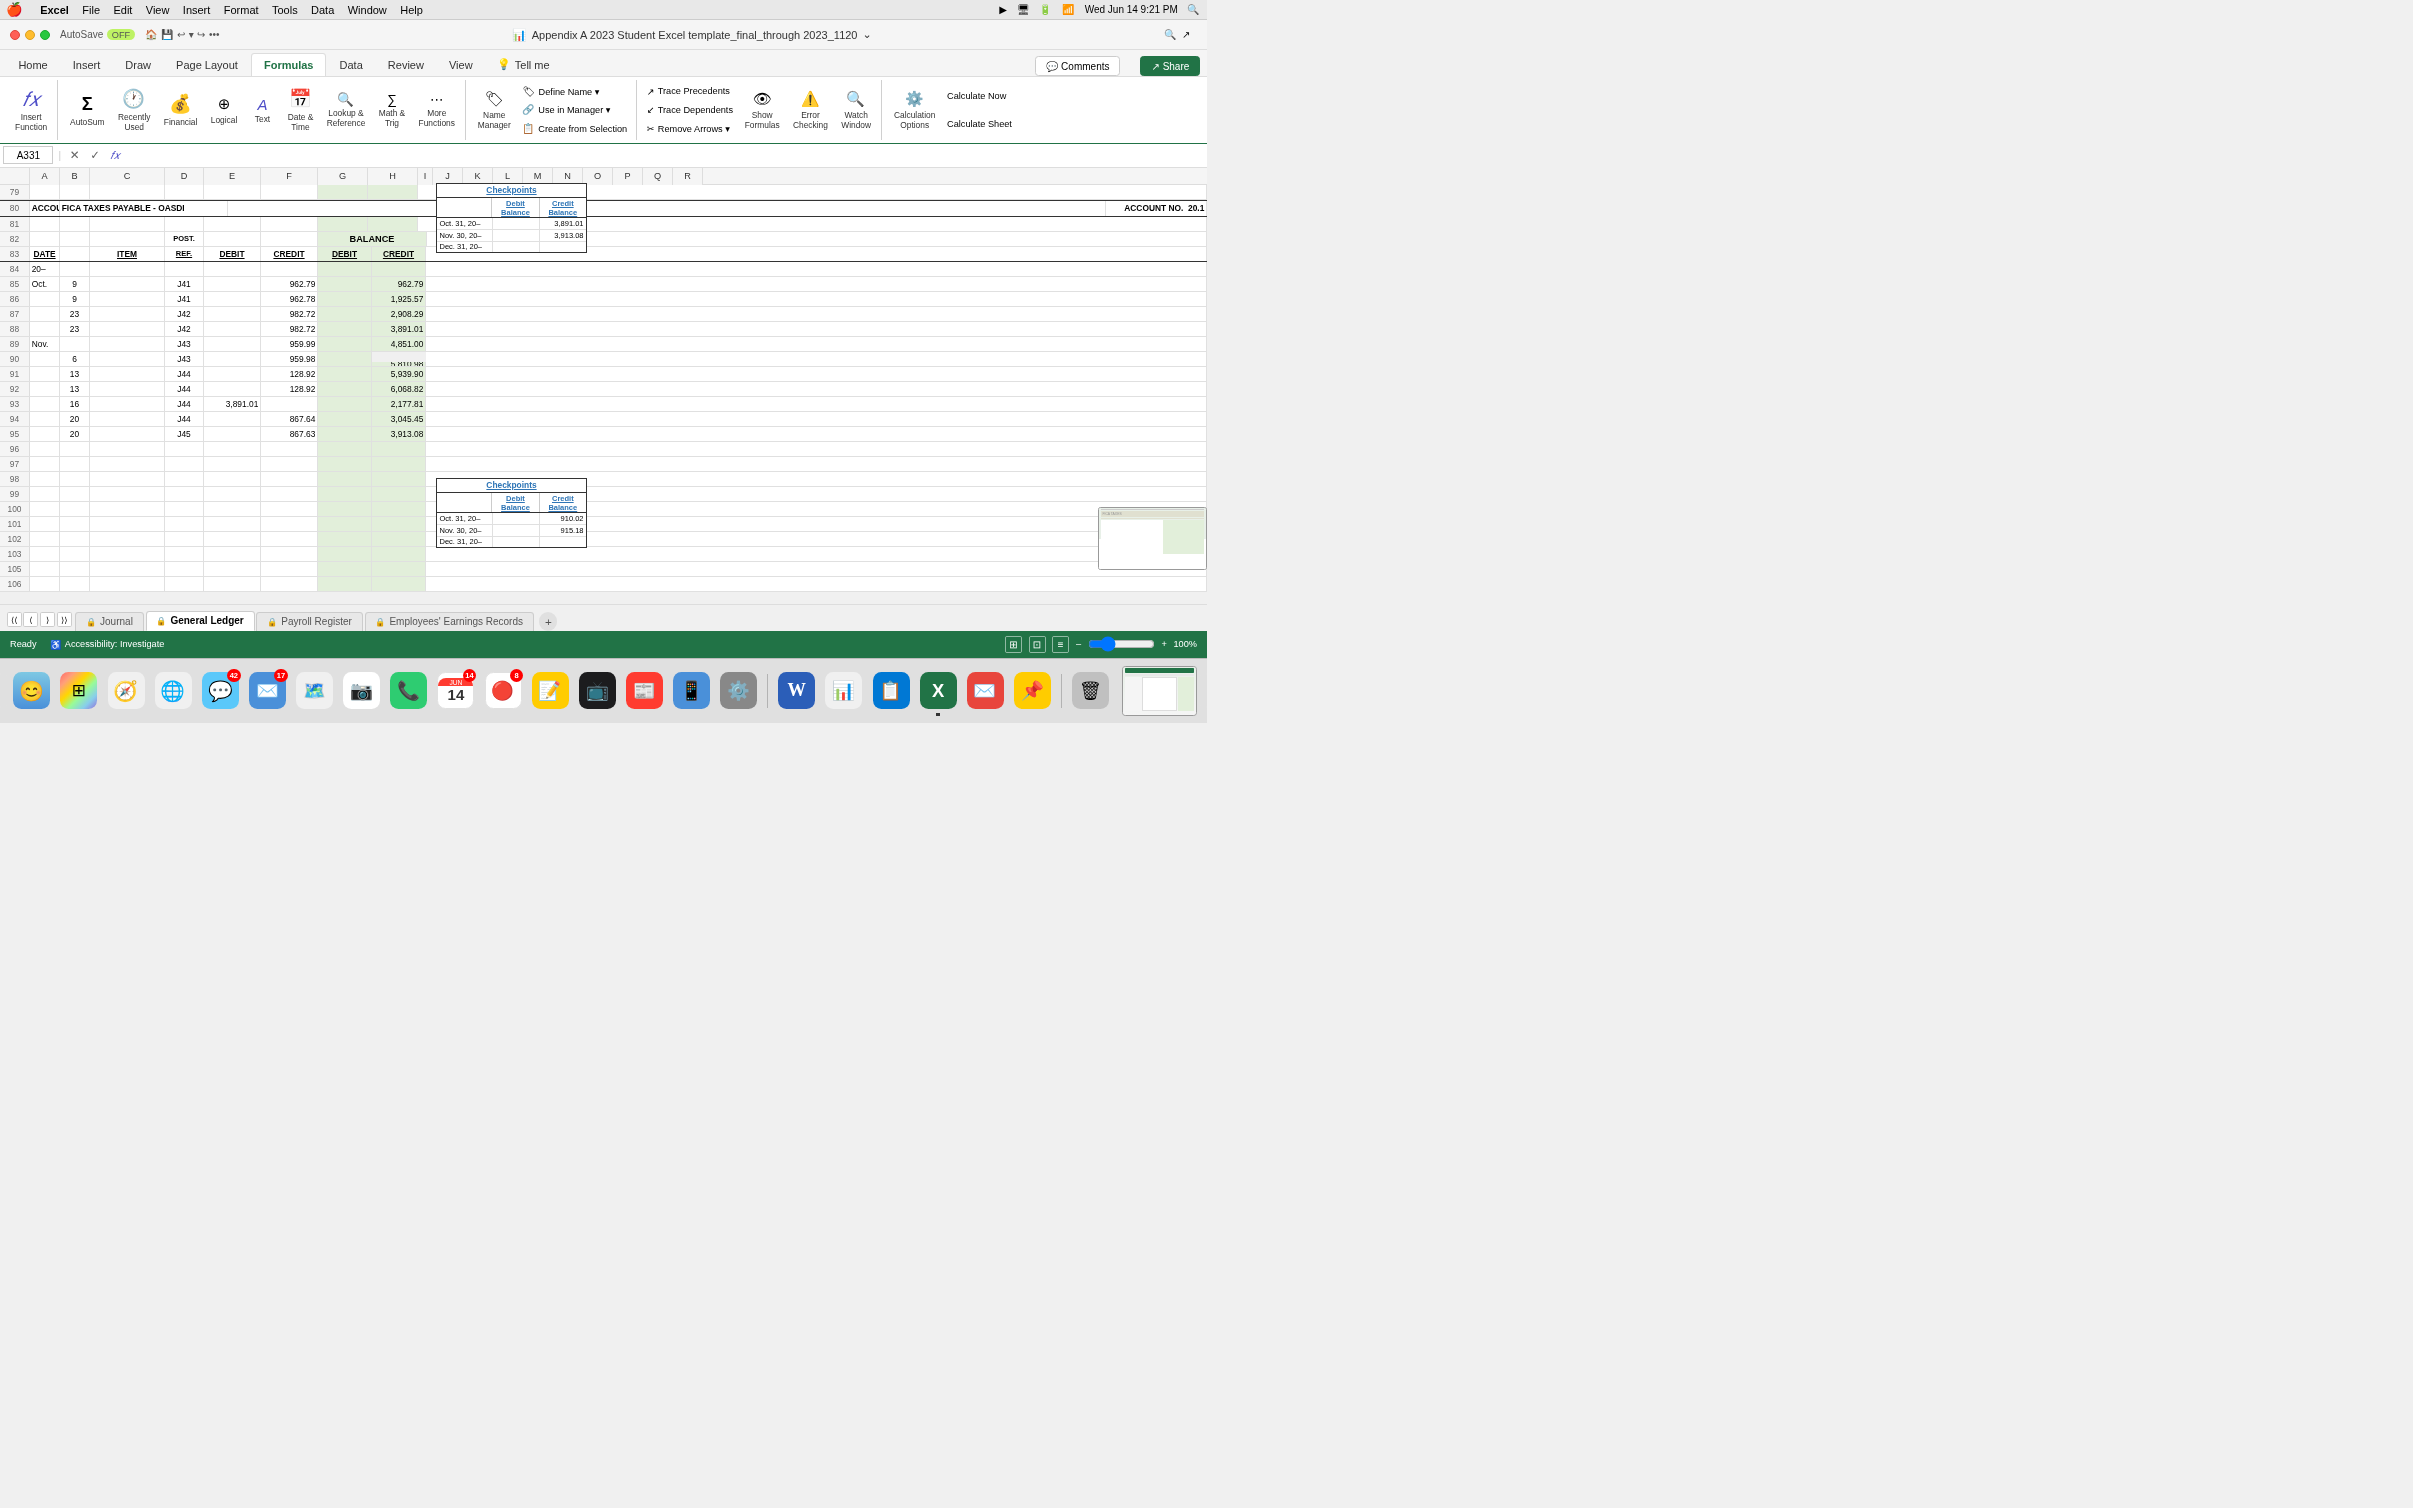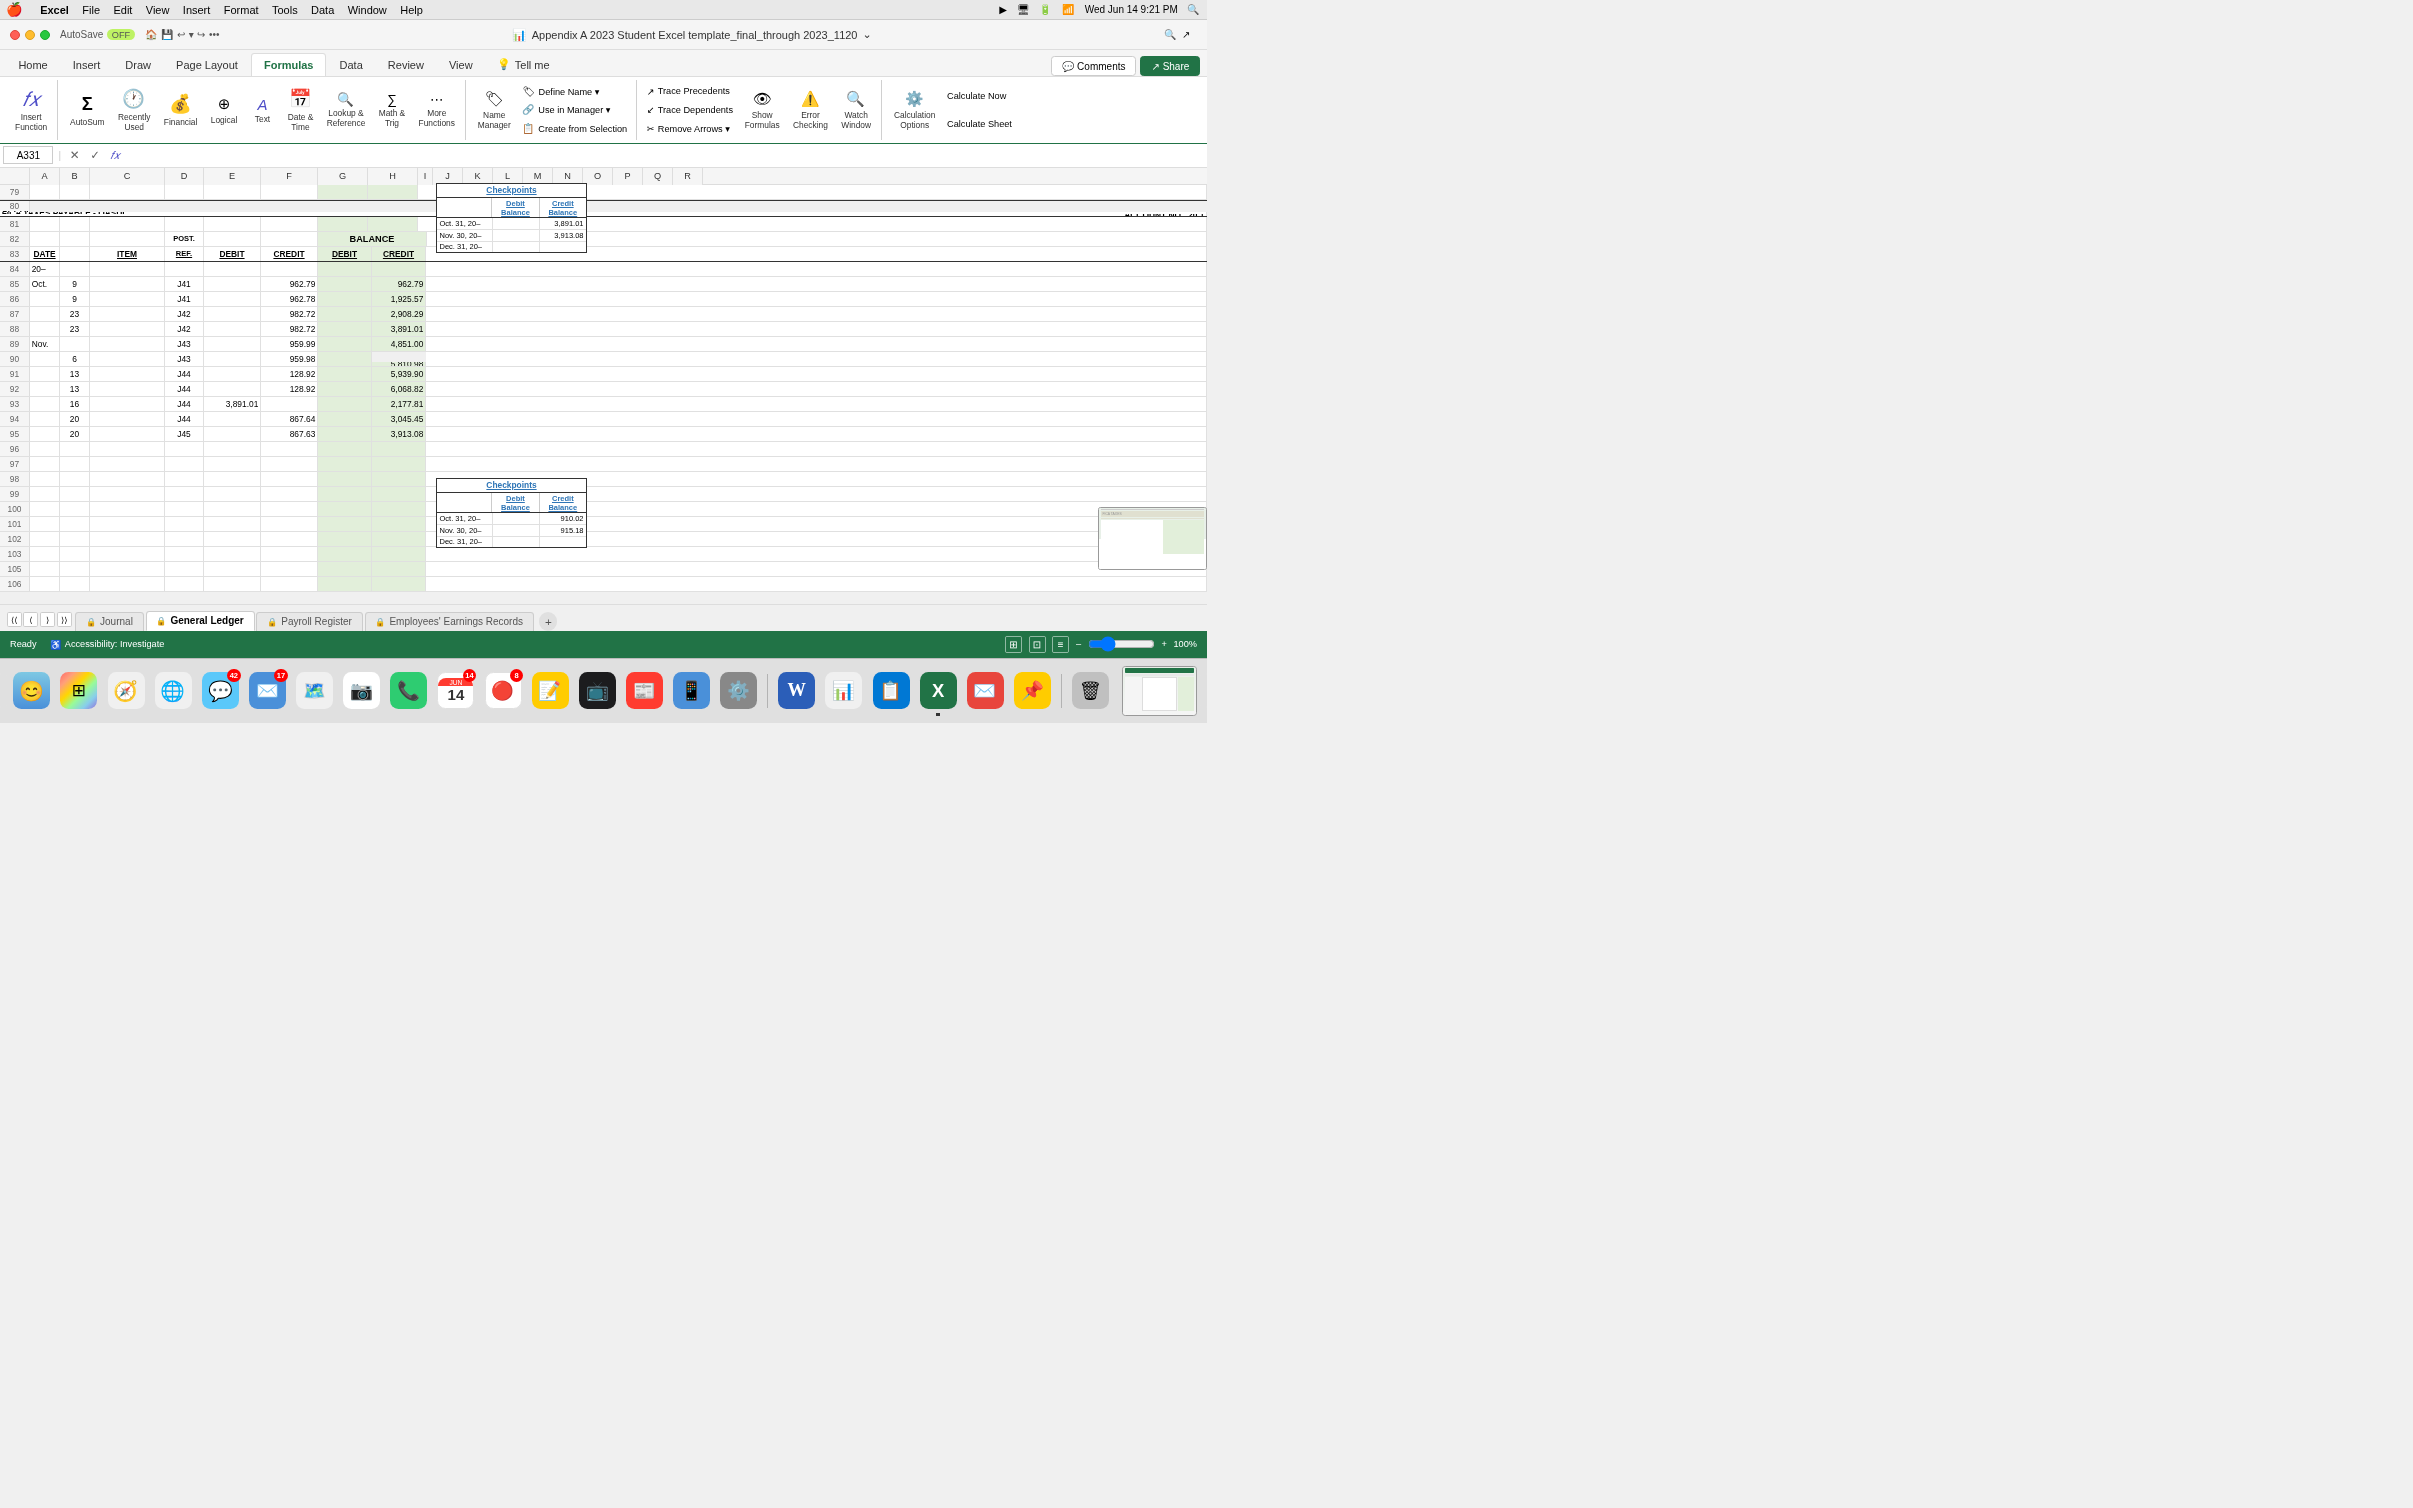--- a/index.html
+++ b/index.html
@@ -64,21 +64,21 @@
       border-radius: 3.4px 3.4px 0 0;
       color: #333;
     }
     .ribbon-tab.active {
       background: white;
       border: 0.8px solid #ddd;
       border-bottom: none;
       font-weight: 600;
       color: #217346;
     }
-    .ribbon-tab-right { margin-left: auto; display: flex; align-items: center; gap: 4px; }
+    .ribbon-tab-right { margin-left: auto; display: flex; align-items: center; gap: 20px; }
     .btn-comments, .btn-share {
       padding: 3.4px 10px;
       border: 0.8px solid #ccc;
       border-radius: 3.4px;
       background: white;
       font-size: 10px;
       cursor: pointer;
       display: flex; align-items: center; gap: 3.4px;
     }
     .btn-share { background: #217346; color: white; border-color: #217346; }
@@ -598,21 +598,21 @@
       <div class="cell c-b"></div>
       <div class="cell c-c"></div>
       <div class="cell c-d"></div>
       <div class="cell c-e"></div>
       <div class="cell c-f"></div>
       <div class="cell c-g green-bg"></div>
       <div class="cell c-h green-bg"></div>
       <div class="cell c-i" style="min-width:168px;flex:1;"></div>
     </div>
 
-    <div class="sheet-row" style="height:17px;border-top:1.7px solid #333;border-bottom:0.8px solid #333;flex-direction:column;">
+    <div class="sheet-row" style="height:17px;border-top:1.7px solid #333;border-bottom:0.8px solid #333;">
       <div class="row-num c-row">80</div>
       <div class="cell bold c-a" style="font-size:8.4px;">ACCOUNT:</div>
       <div class="cell bold" style="min-width:168px;font-size:8.4px;">FICA TAXES PAYABLE - OASDI</div>
       <div class="cell" style="min-width:84px;flex:1;"></div>
       <div class="cell bold right" style="min-width:101px;font-size:8.4px;">ACCOUNT NO.&nbsp;&nbsp;20.1</div>
     </div>
 
     <div class="sheet-row">
       <div class="row-num c-row">81</div>
       <div class="cell c-a"></div>

